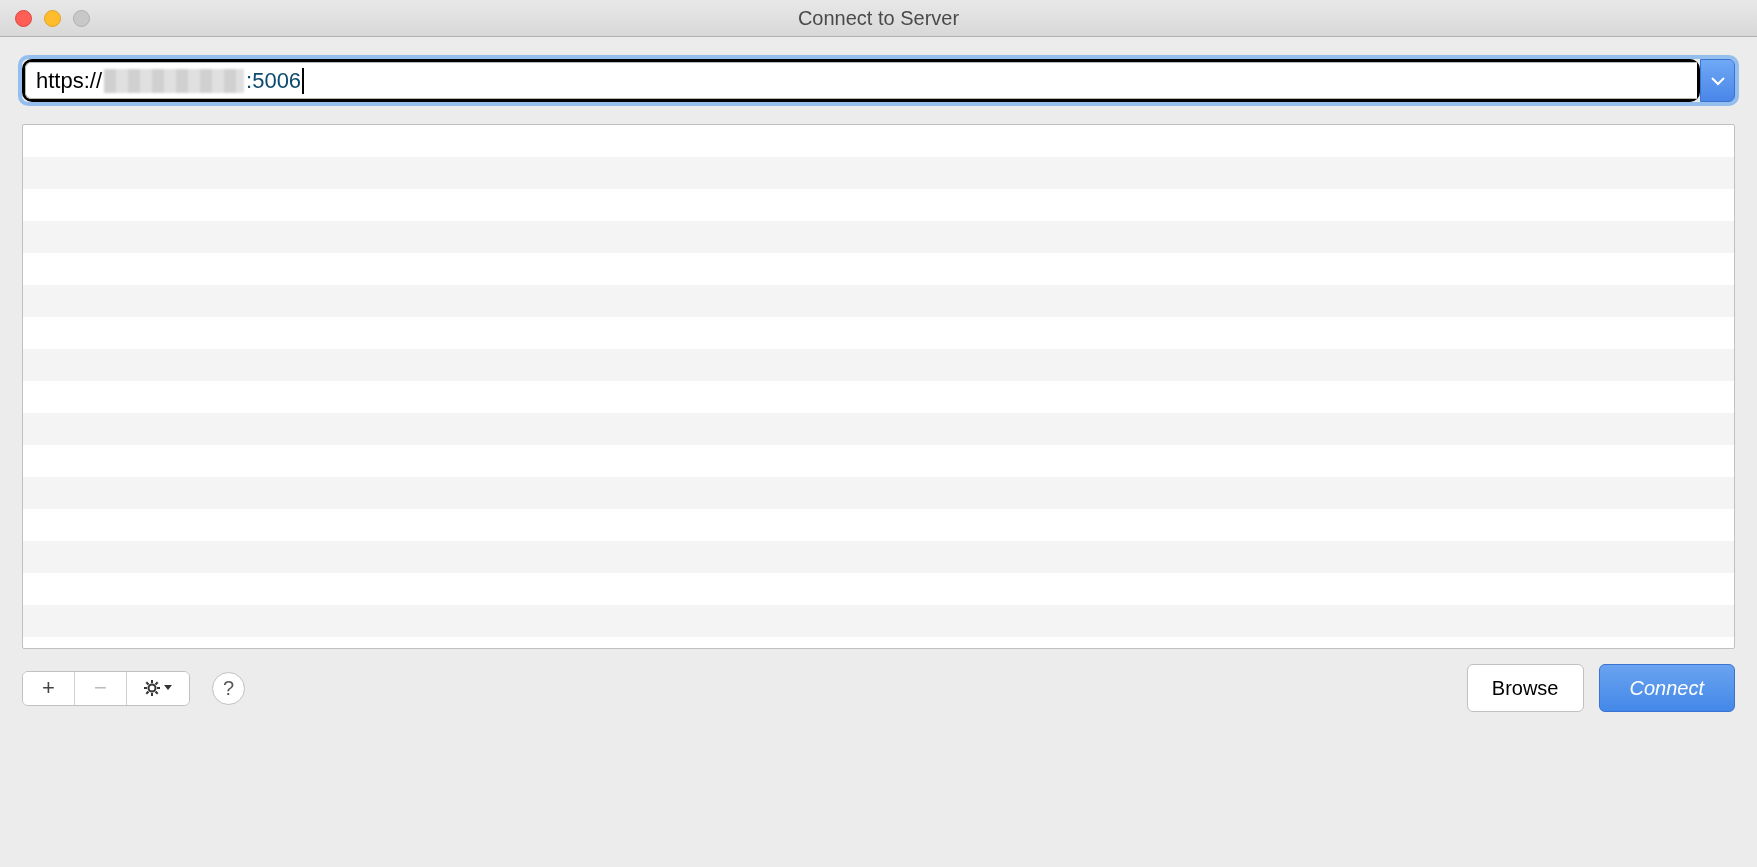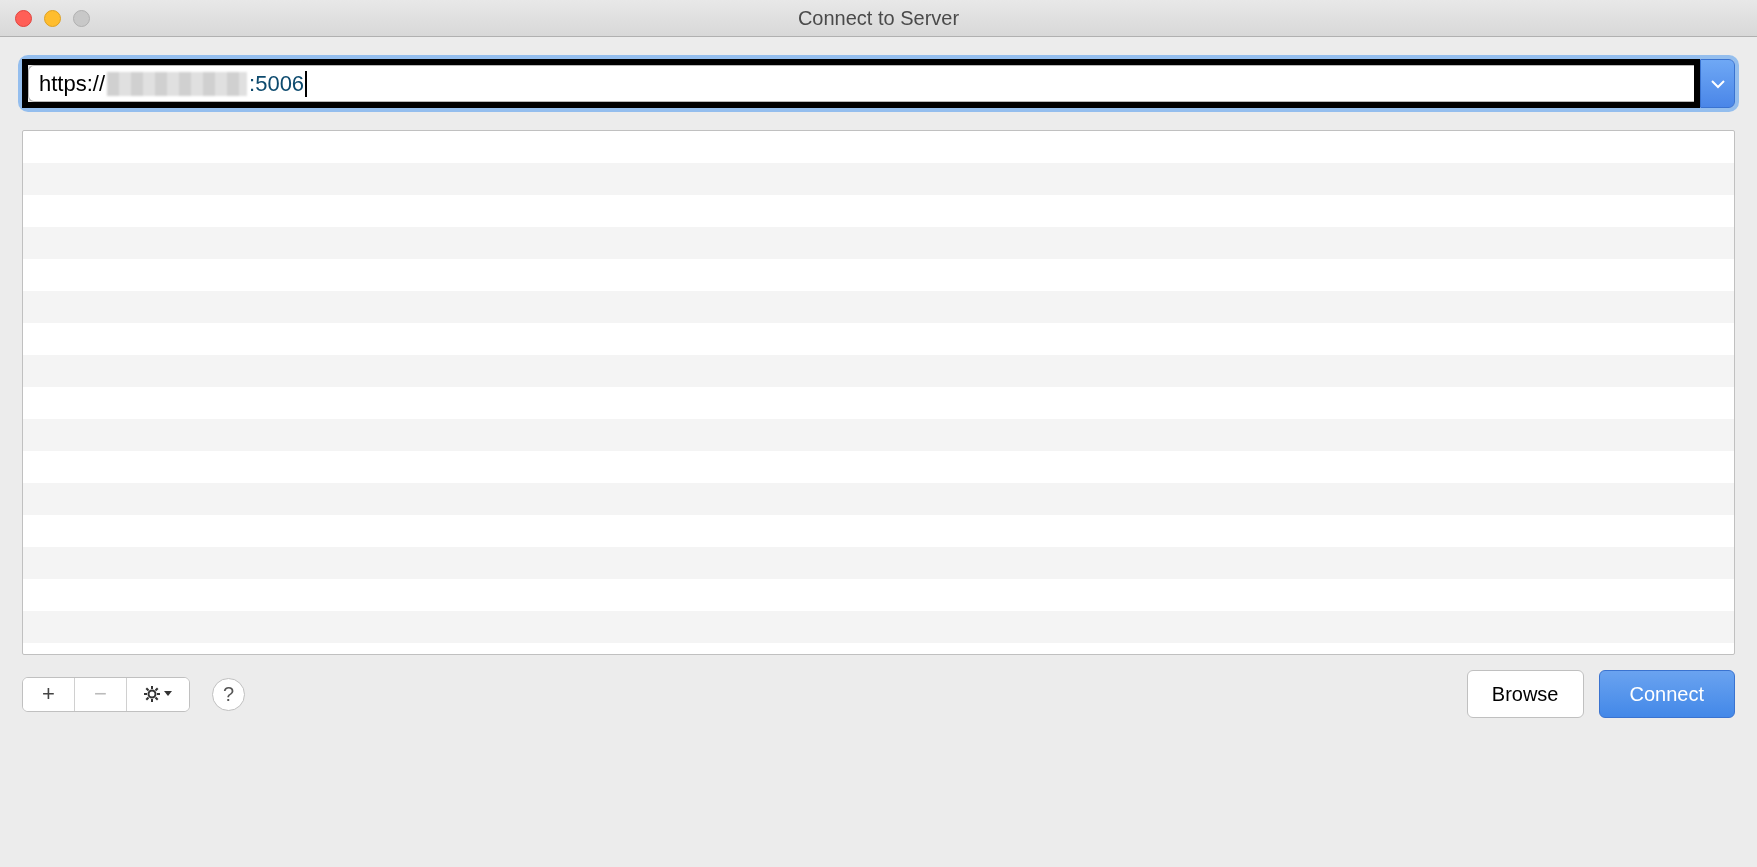--- a/index.html
+++ b/index.html
@@ -56,22 +56,22 @@
     }
     
     .address-row {
       display: flex;
       margin-bottom: 22px;
     }
     
     .address-input-wrapper {
       flex: 1;
       display: flex;
-      border: 6px solid #000000;
-      border-radius: 0;
+      border: 3px solid #000000;
+      border-radius: 10px;
       position: relative;
     }
     
     .address-input-focus {
       flex: 1;
       display: flex;
       box-shadow: 0 0 0 4px rgba(90, 160, 240, 0.6);
       border-radius: 6px;
     }
     
@@ -231,20 +231,21 @@
       cursor: pointer;
       margin-left: 15px;
       font-family: inherit;
     }
     
     .action-btn.primary {
       background: linear-gradient(to bottom, #6aa3f0, #4388e8);
       border: 1px solid #3a73d0;
       color: #fff;
       padding: 10px 30px;
+      font-style: italic;
     }
   </style>
 </head>
 <body>
 
 <div class="title-bar">
   <div class="traffic-lights">
     <div class="traffic-light close-btn"></div>
     <div class="traffic-light minimize-btn"></div>
     <div class="traffic-light maximize-btn"></div>

